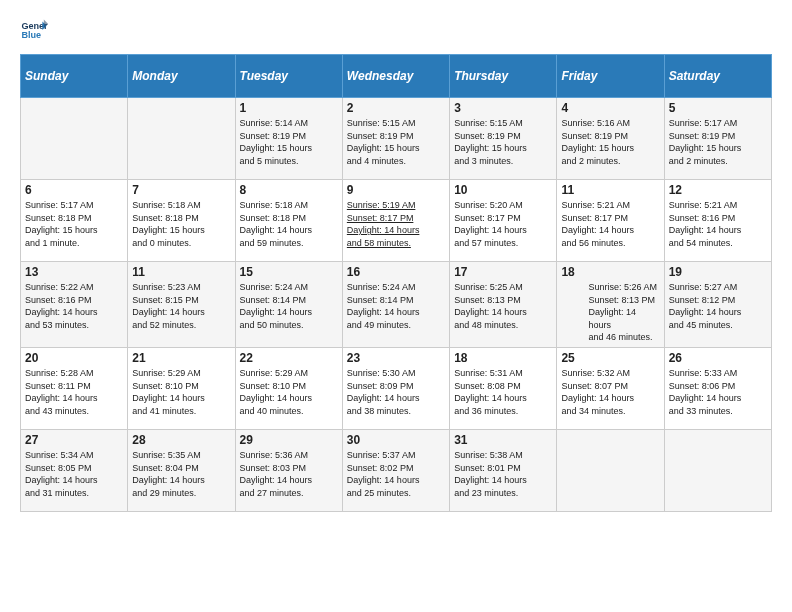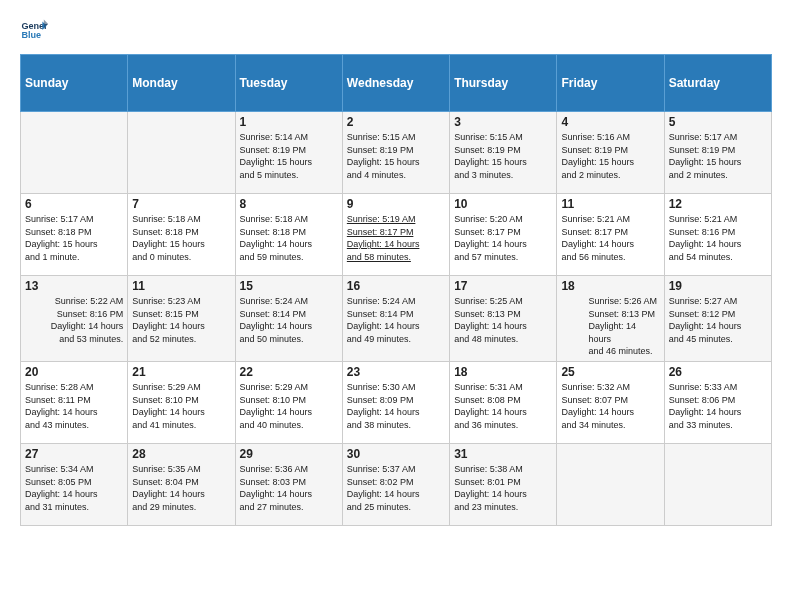--- a/index.html
+++ b/index.html
@@ -47,23 +47,24 @@
     table {
       width: 100%;
       border-collapse: collapse;
       table-layout: fixed;
     }
     thead tr th {
       background: #2a7ab8;
       color: #fff;
       font-size: 12px;
       font-weight: bold;
-      padding: 21px 4px;
+      padding: 14px 4px;
       text-align: left;
       border: 1px solid #5a9fd4;
+      font-style: italic;
     }
     tbody tr td {
       border: 1px solid #ccc;
       vertical-align: top;
       padding: 3px 4px;
       font-size: 9.5px;
       color: #222;
       height: 82px;
     }
     tbody tr:nth-child(odd) td {
@@ -202,21 +203,21 @@
             <span class="day-num">12</span>
             <div class="day-info" style="white-space: pre-line;">Sunrise: 5:21 AM
 Sunset: 8:16 PM
 Daylight: 14 hours
 and 54 minutes.</div>
           </td>
         </tr>
         <tr>
           <td>
             <span class="day-num">13</span>
-            <div class="day-info" style="white-space: pre-line; text-align: right;">Sunrise: 5:22 AM
+            <div class="day-info" style="white-space: pre-line;">Sunrise: 5:22 AM
 Sunset: 8:16 PM
 Daylight: 14 hours
 and 53 minutes.</div>
           </td>
           <td>
             <span class="day-num">11</span>
             <div class="day-info" style="white-space: pre-line;">Sunrise: 5:23 AM
 Sunset: 8:15 PM
 Daylight: 14 hours
 and 52 minutes.</div>

